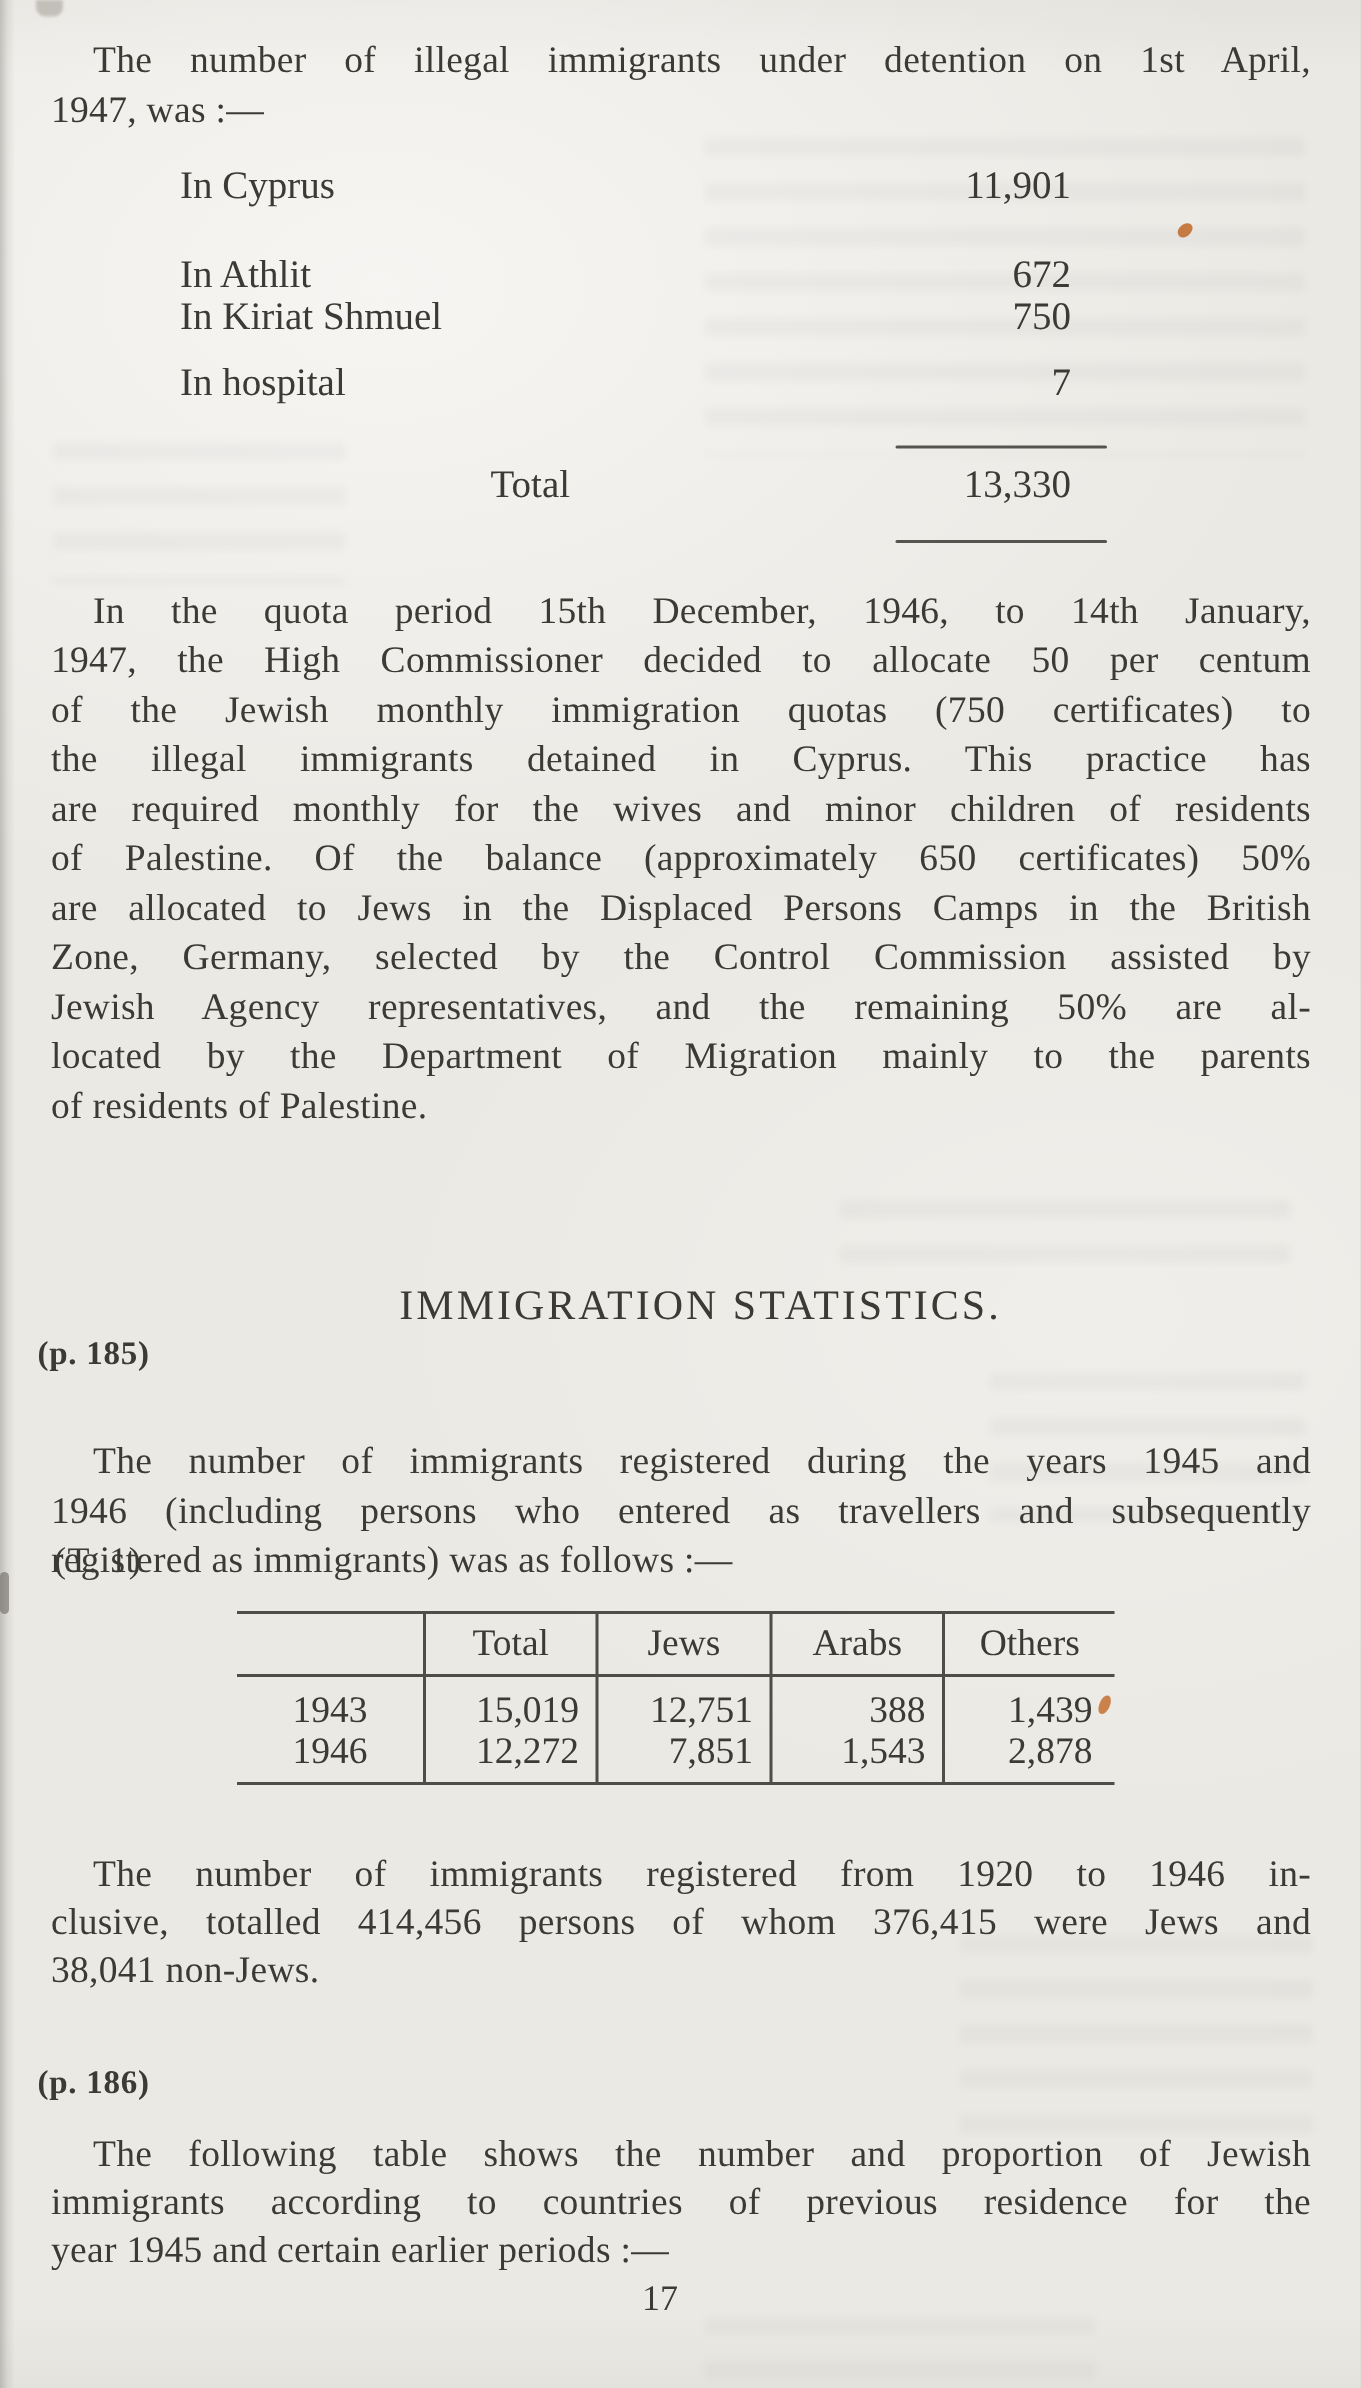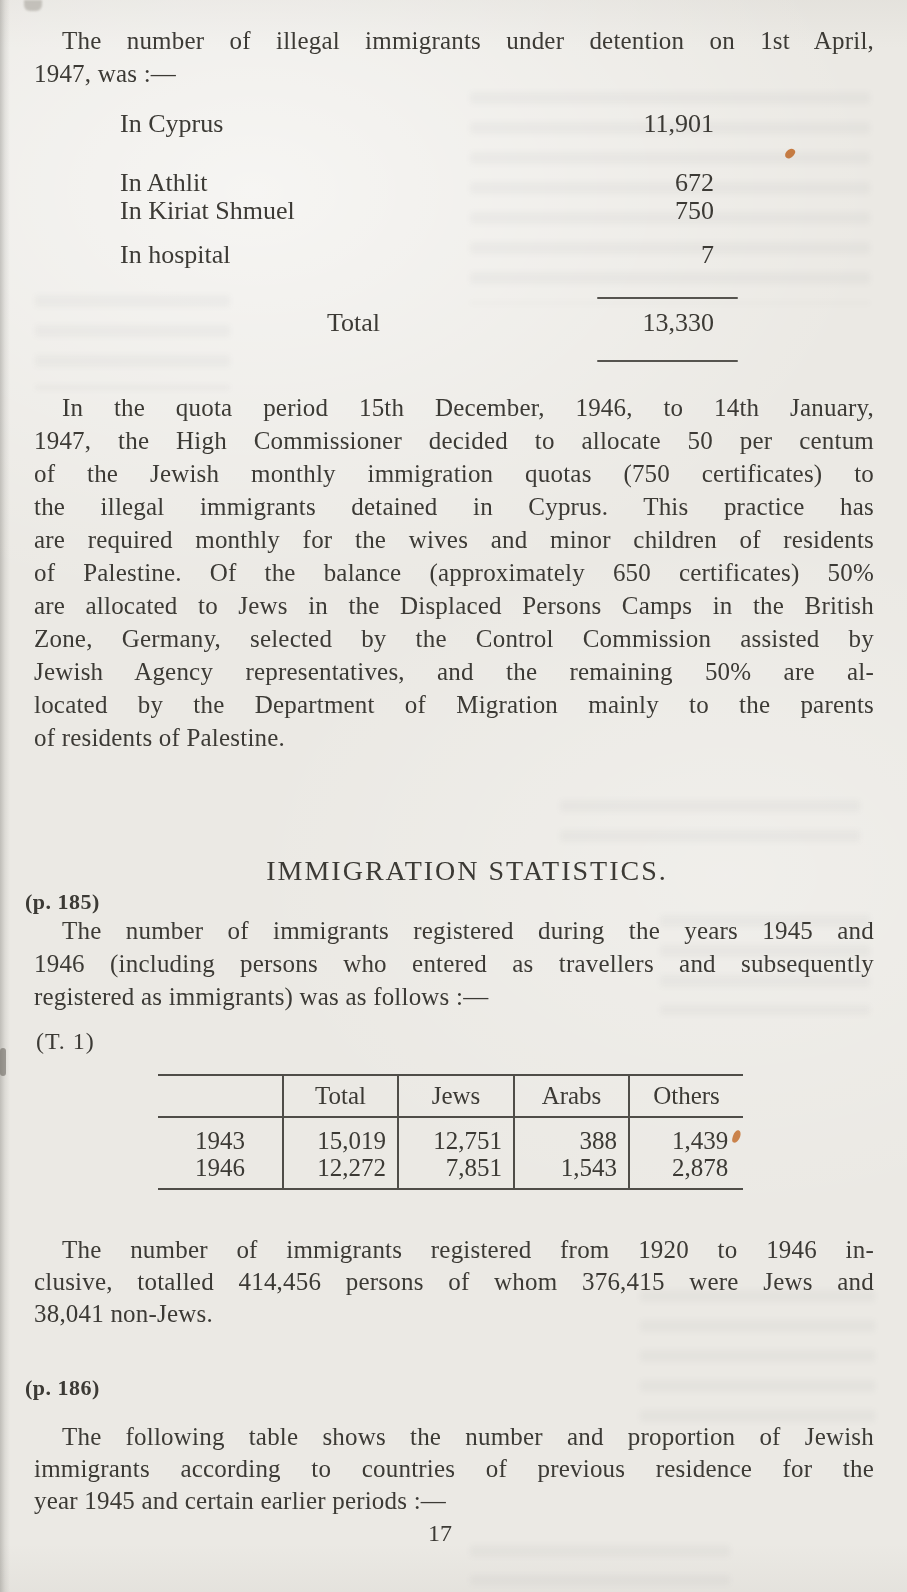--- a/index.html
+++ b/index.html
@@ -151,21 +151,21 @@
     <span class="line j">are allocated to Jews in the Displaced Persons Camps in the British</span>
     <span class="line j">Zone, Germany, selected by the Control Commission assisted by</span>
     <span class="line j">Jewish Agency representatives, and the remaining 50% are al-</span>
     <span class="line j">located by the Department of Migration mainly to the parents</span>
     <span class="line">of residents of Palestine.</span>
   </div>
 
   <div class="heading">IMMIGRATION STATISTICS.</div>
   <div class="pref" style="top:889px;">(p. 185)</div>
 
-  <div class="abs para" style="left:34px; top:914px; width:840px;">
+  <div class="abs para" style="left:34px; top:958px; width:840px;">
     <span class="line j ind">The number of immigrants registered during the years 1945 and</span>
     <span class="line j">1946 (including persons who entered as travellers and subsequently</span>
     <span class="line">registered as immigrants) was as follows :—</span>
   </div>
 
   <div class="tref">(T. 1)</div>
 
   <div class="t1">
     <div class="hdr">
       <div class="cell"></div>

